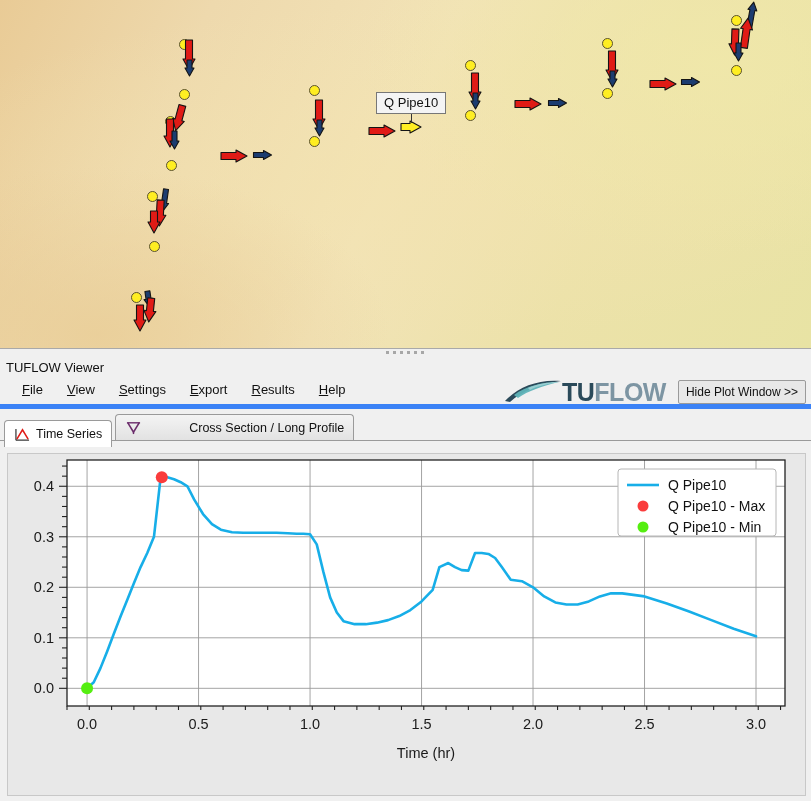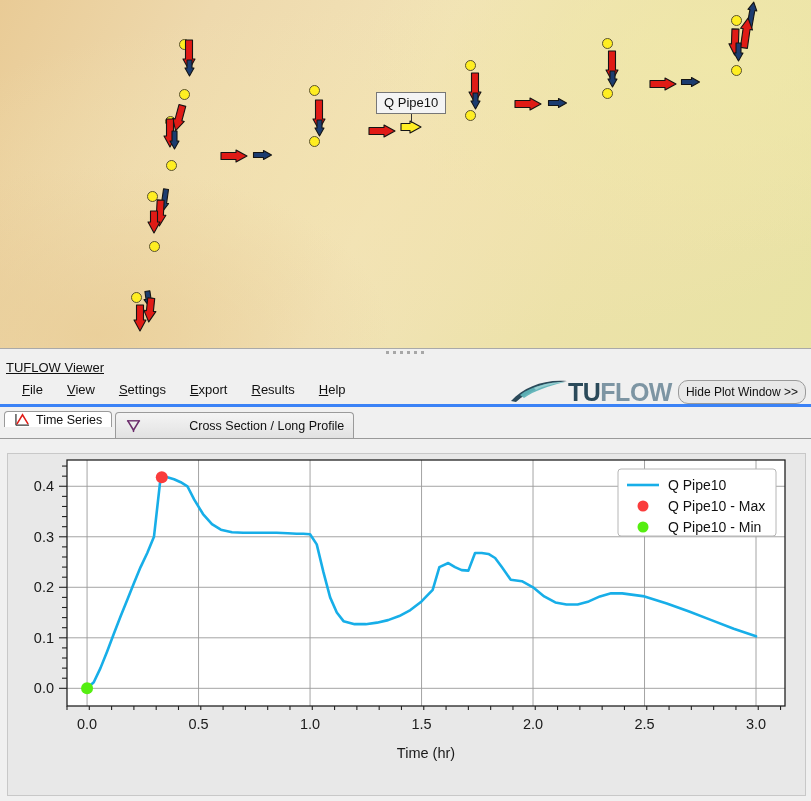--- a/index.html
+++ b/index.html
@@ -31,40 +31,40 @@
   #q-leader{position:absolute;left:411px;top:112px;width:1px;height:11px;background:#333;}
   
   #splitter{position:absolute;left:0;top:348px;width:811px;height:9px;
             background:#f0f0f0;border-top:1px solid #a9a9a9;}
   #splitter-grip{position:absolute;left:50%;top:2px;transform:translateX(-50%);
      width:44px;height:3px;
      background-image:radial-gradient(circle,#9a9a9a 50%,transparent 51%);
      background-size:7px 3px;background-repeat:repeat-x;opacity:.85;}
   
   #viewer{position:absolute;left:0;top:357px;width:811px;height:444px;background:#f0f0f0;}
-  #title-bar{height:22px;line-height:22px;padding-left:6px;font-size:13px;color:#111;text-decoration:underline;}
-  #menu-row{position:relative;height:25px;border-bottom:3px solid #3b82f6;}
+  #title-bar{height:22px;line-height:22px;padding-left:6px;font-size:13px;color:#111;}
+  #menu-row{position:relative;height:25px;border-bottom:5px solid #3b82f6;}
   #menubar{position:absolute;left:10px;top:0;display:flex;gap:0;}
   .menu-item{font-size:13px;color:#111;padding:3px 12px;cursor:default;}
   .menu-item u{text-decoration:underline;}
-  #brandbar{position:absolute;right:5px;top:-2px;display:flex;align-items:center;gap:6px;}
+  #brandbar{position:absolute;right:5px;top:-2px;display:flex;align-items:center;gap:12px;}
   #tuflow-logo{display:flex;align-items:center;height:30px;}
   #tuflow-word{font-family:"Liberation Sans",sans-serif;font-weight:bold;font-size:25px;
      letter-spacing:-0.5px;color:#2b4a5a;line-height:25px;}
   #tuflow-word .lt{color:#7d95a3;}
   #hide-plot-btn{
     font-size:12px;color:#111;background:#e8e8e8;
-    border:1px solid #9a9a9a;border-radius:10px;padding:4px 7px;cursor:pointer;}
+    border:1px solid #9a9a9a;border-radius:2px;padding:4px 7px;cursor:pointer;}
   
   #tabstrip{position:relative;height:27px;margin-top:4px;border-bottom:1px solid #9a9a9a;}
   .tab{position:absolute;top:1px;height:26px;box-sizing:border-box;
        display:flex;align-items:center;gap:5px;padding:0 9px;font-size:12.5px;color:#111;
        border:1px solid #9a9a9a;border-bottom:none;
        border-radius:4px 4px 0 0;background:linear-gradient(#f4f4f4,#e2e2e2);cursor:pointer;}
-  .tab.active{background:#ffffff;height:16px;top:0;z-index:3;}
+  .tab.active{background:#ffffff;height:27px;top:7px;z-index:3;}
   .tab .ticon{width:17px;height:15px;display:block;}
   
   #plot-card{position:absolute;left:7px;top:96px;width:797px;height:341px;
      background:#e8e8e8;border:1px solid #c8c8c8;}
   #plot-svg{display:block;}
 </style>
 </head>
 <body>
 
 <div id="map-pane">

